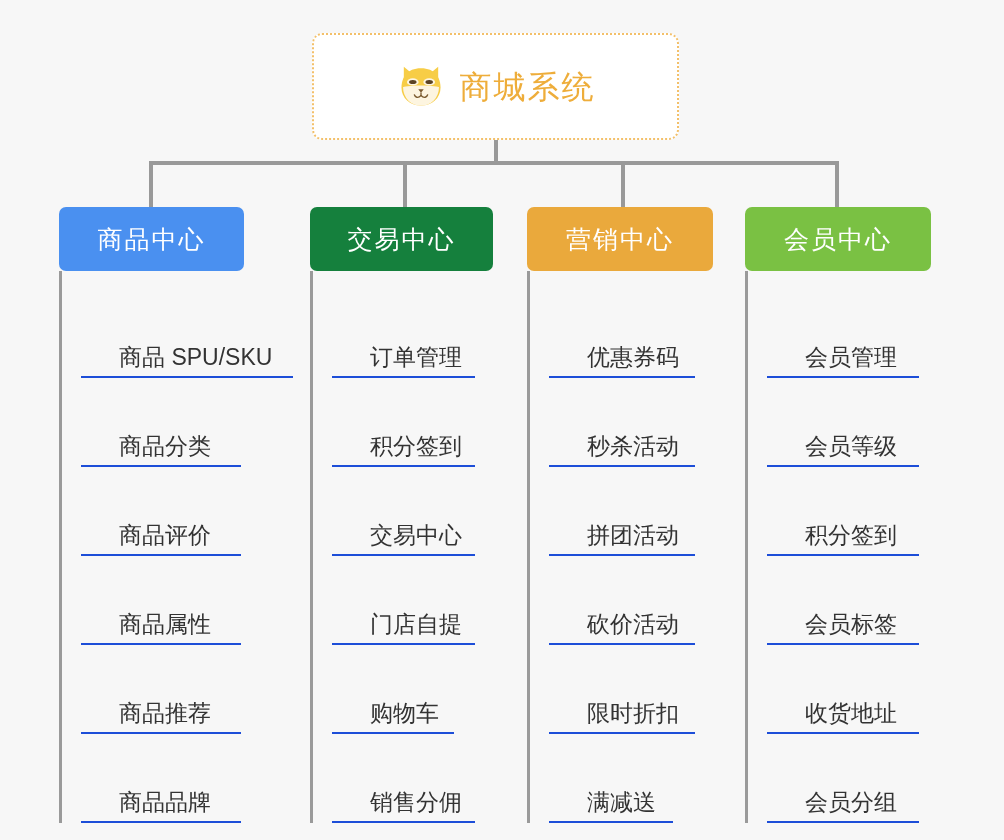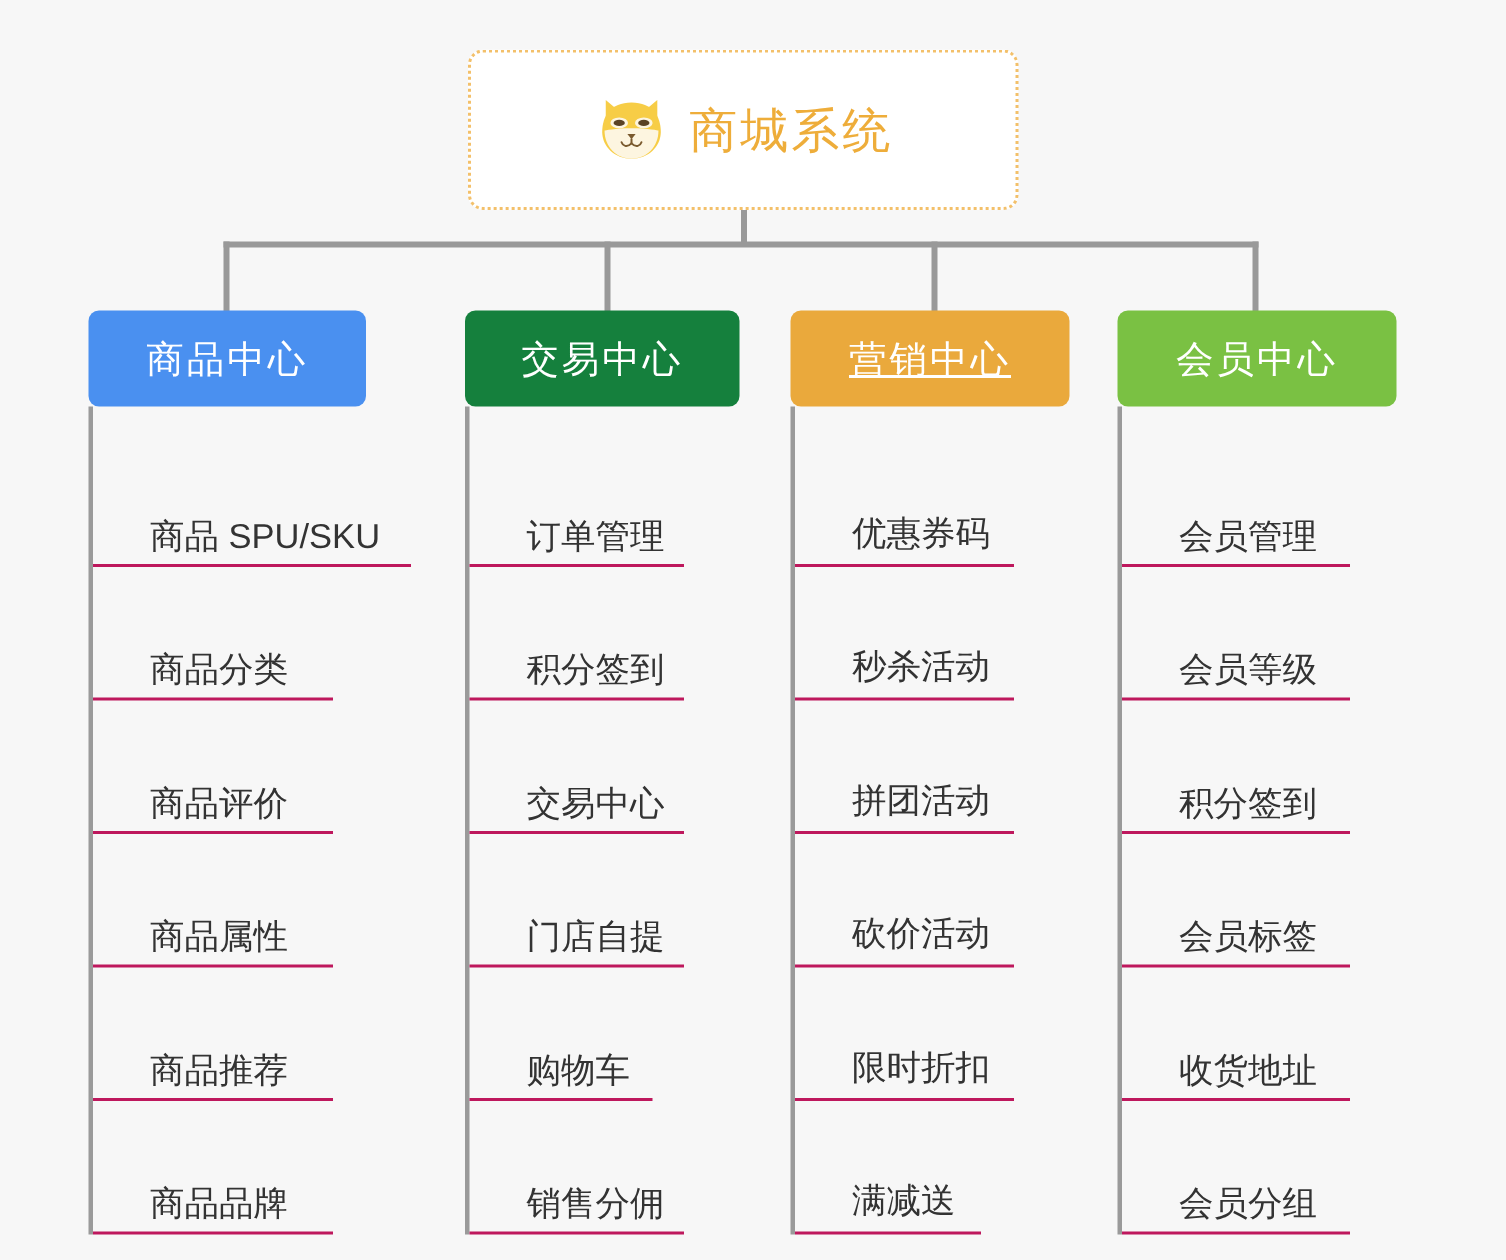--- a/index.html
+++ b/index.html
@@ -105,41 +105,42 @@
     margin-top: 0;
     padding-top: 18px;
     border-left: 3px solid #9a9a9a;
   }
 
   .leaf-item {
     height: 89px;
     position: relative;
     display: flex;
     align-items: flex-end;
-    border-bottom: 2px solid #be185d;
+    border-bottom: 2px solid #1d4ed8;
+    margin-left: 19px;
   }
 
   .leaf-label {
     font-size: 23px;
     color: #333333;
     white-space: nowrap;
     padding-left: 38px;
     padding-bottom: 6px;
     line-height: 1.1;
   }
 
   
   .col-1 { left: 59px;  width: 185px; }
   .col-2 { left: 310px; width: 183px; }
   .col-3 { left: 527px; width: 186px; }
   .col-4 { left: 745px; width: 186px; }
 
   .col-1 .leaf-item { width: 160px; }
   .col-2 .leaf-item { width: 143px; }
-  .col-3 .leaf-item { width: 146px; font-family: Liberation Mono, monospace; }
+  .col-3 .leaf-item { width: 146px; }
   .col-4 .leaf-item { width: 152px; }
 
   
   .col-1 .leaf-item:first-child { width: 212px; }
   
   .col-2 .leaf-item:nth-child(5) { width: 122px; }
   .col-3 .leaf-item:nth-child(6) { width: 124px; }
 </style>
 </head>
 <body style="background: rgb(247, 247, 247);">
@@ -224,21 +225,21 @@
       <div class="leaf-item">
           <span class="leaf-label">购物车</span>
         </div>
       <div class="leaf-item">
           <span class="leaf-label">销售分佣</span>
         </div>
     </div>
   </div>
 
   <div class="column col-3">
-    <div class="cat-box" style="background: rgb(234, 169, 60); text-decoration: underline;">
+    <div class="cat-box" style="background: rgb(234, 169, 60);">
       <span>营销中心</span>
     </div>
     <div class="leaf-list">
       <div class="leaf-item">
           <span class="leaf-label">优惠券码</span>
         </div>
       <div class="leaf-item">
           <span class="leaf-label">秒杀活动</span>
         </div>
       <div class="leaf-item">

